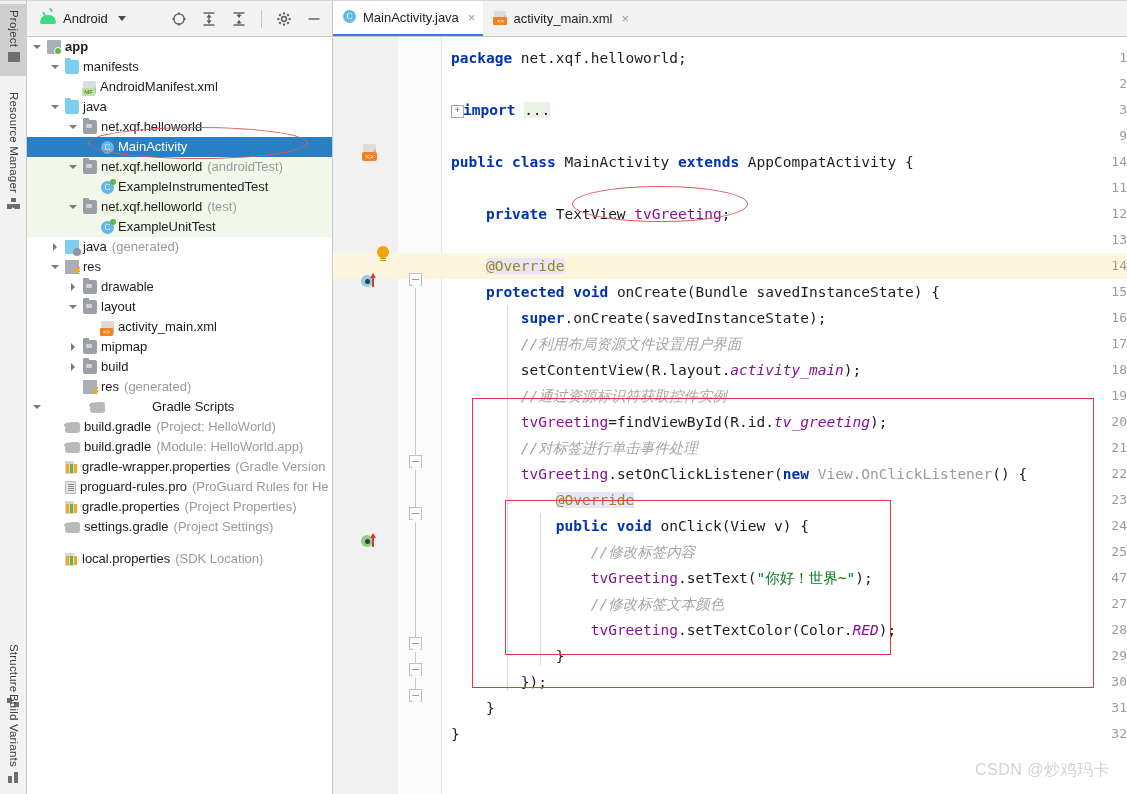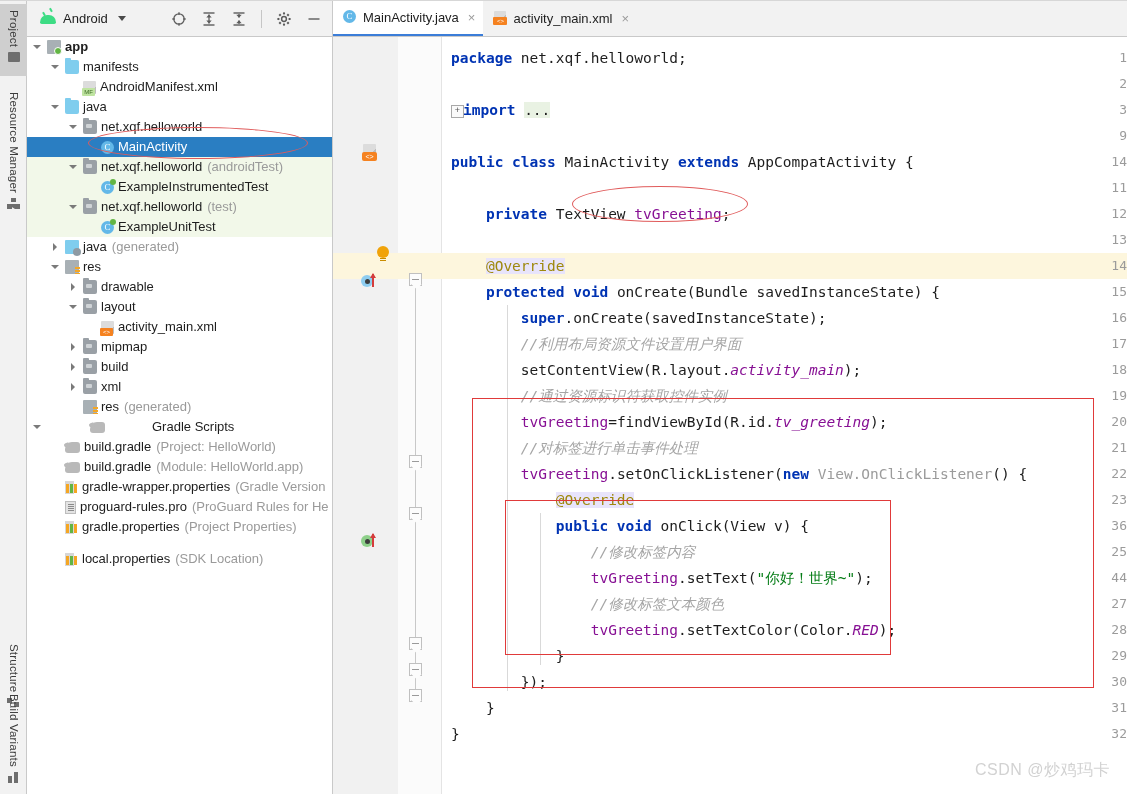--- a/index.html
+++ b/index.html
@@ -426,25 +426,20 @@
           <span class="arrow right" style="margin-right: 5px;"></span>
           <span class="icn folder-gray"></span>
           <span class="lbl">mipmap</span>
         </div>
         <div class="row" style="padding-left: 42px;">
           <span class="arrow right" style="margin-right: 5px;"></span>
           <span class="icn folder-gray"></span>
           <span class="lbl">build</span>
         </div>
         <div class="row" style="padding-left: 42px;">
-          <span class="arrow right" style="margin-right: 5px;"></span>
-          <span class="icn folder-gray"></span>
-          <span class="lbl">xml</span>
-        </div>
-        <div class="row" style="padding-left: 42px;">
           <span class="arrow" style="margin-right: 5px;"></span>
           <span class="icn resfolder"></span>
           <span class="lbl">res</span>
           <span class="sub">(generated)</span>
         </div>
         <div class="row" style="padding-left: 6px; gap: 43px;">
           <span class="arrow down" style="margin-right: 5px;"></span>
           <span class="icn gradle"></span>
           <span class="lbl">Gradle Scripts</span>
         </div>
@@ -470,20 +465,26 @@
           <span class="arrow" style="margin-right: 5px;"></span>
           <span class="icn txtfile"></span>
           <span class="lbl">proguard-rules.pro</span>
           <span class="sub">(ProGuard Rules for He</span>
         </div>
         <div class="row" style="padding-left: 24px;">
           <span class="arrow" style="margin-right: 5px;"></span>
           <span class="icn props"></span>
           <span class="lbl">gradle.properties</span>
           <span class="sub">(Project Properties)</span>
+        </div>
+        <div class="row" style="padding-left: 24px;">
+          <span class="arrow" style="margin-right: 5px;"></span>
+          <span class="icn gradle"></span>
+          <span class="lbl">settings.gradle</span>
+          <span class="sub">(Project Settings)</span>
         </div>
         <div class="row" style="padding-left: 24px; margin-top: 12px;">
           <span class="arrow" style="margin-right: 5px;"></span>
           <span class="icn props"></span>
           <span class="lbl">local.properties</span>
           <span class="sub">(SDK Location)</span>
         </div>
       </div>
   </div>
 
@@ -528,23 +529,23 @@
           <div class="lnum" style="top: 216px;">14</div>
           <div class="lnum" style="top: 242px;">15</div>
           <div class="lnum" style="top: 268px;">16</div>
           <div class="lnum" style="top: 294px;">17</div>
           <div class="lnum" style="top: 320px;">18</div>
           <div class="lnum" style="top: 346px;">19</div>
           <div class="lnum" style="top: 372px;">20</div>
           <div class="lnum" style="top: 398px;">21</div>
           <div class="lnum" style="top: 424px;">22</div>
           <div class="lnum" style="top: 450px;">23</div>
-          <div class="lnum" style="top: 476px;">36</div>
+          <div class="lnum" style="top: 476px;">24</div>
           <div class="lnum" style="top: 502px;">25</div>
-          <div class="lnum" style="top: 528px;">44</div>
+          <div class="lnum" style="top: 528px;">47</div>
           <div class="lnum" style="top: 554px;">27</div>
           <div class="lnum" style="top: 580px;">28</div>
           <div class="lnum" style="top: 606px;">29</div>
           <div class="lnum" style="top: 632px;">30</div>
           <div class="lnum" style="top: 658px;">31</div>
           <div class="lnum" style="top: 684px;">32</div>
         </div>
       <div class="code" id="code"><div class="cline" style="top: 8px; left: 10px;"><span class="kw">package</span> <span class="plain">net.xqf.helloworld;</span></div><div class="cline" style="top: 34px; left: 10px;"></div><div class="cline" style="top: 60px; left: 10px;"><span class="fold-plus">+</span><span class="kw">import</span> <span class="foldbg">...</span></div><div class="cline" style="top: 86px; left: 10px;"></div><div class="cline" style="top: 112px; left: 10px;"><span class="kw">public class</span> <span class="plain">MainActivity</span> <span class="kw">extends</span> <span class="plain">AppCompatActivity {</span></div><div class="cline" style="top: 138px; left: 10px;"></div><div class="cline" style="top: 164px; left: 10px;">    <span class="kw">private</span> <span class="plain">TextView</span> <span class="field">tvGreeting</span><span class="plain">;</span></div><div class="cline" style="top: 190px; left: 10px;"></div><div class="cline" style="top: 216px; left: 10px;">    <span class="anno annobg">@Override</span></div><div class="cline" style="top: 242px; left: 10px;">    <span class="kw">protected void</span> <span class="plain">onCreate(Bundle savedInstanceState) {</span></div><div class="cline" style="top: 268px; left: 10px;">        <span class="kw">super</span><span class="plain">.onCreate(savedInstanceState);</span></div><div class="cline" style="top: 294px; left: 10px;">        <span class="cmt">//利用布局资源文件设置用户界面</span></div><div class="cline" style="top: 320px; left: 10px;">        <span class="plain">setContentView(R.layout.</span><span class="static">activity_main</span><span class="plain">);</span></div><div class="cline" style="top: 346px; left: 10px;">        <span class="cmt">//通过资源标识符获取控件实例</span></div><div class="cline" style="top: 372px; left: 10px;">        <span class="field">tvGreeting</span><span class="plain">=findViewById(R.id.</span><span class="static">tv_greeting</span><span class="plain">);</span></div><div class="cline" style="top: 398px; left: 10px;">        <span class="cmt">//对标签进行单击事件处理</span></div><div class="cline" style="top: 424px; left: 10px;">        <span class="field">tvGreeting</span><span class="plain">.setOnClickListener(</span><span class="kw">new</span> <span class="gray">View.OnClickListener</span><span class="plain">() {</span></div><div class="cline" style="top: 450px; left: 10px;">            <span class="anno annobg">@Override</span></div><div class="cline" style="top: 476px; left: 10px;">            <span class="kw">public void</span> <span class="plain">onClick(View v) {</span></div><div class="cline" style="top: 502px; left: 10px;">                <span class="cmt">//修改标签内容</span></div><div class="cline" style="top: 528px; left: 10px;">                <span class="field">tvGreeting</span><span class="plain">.setText(</span><span class="str">"你好！世界~"</span><span class="plain">);</span></div><div class="cline" style="top: 554px; left: 10px;">                <span class="cmt">//修改标签文本颜色</span></div><div class="cline" style="top: 580px; left: 10px;">                <span class="field">tvGreeting</span><span class="plain">.setTextColor(Color.</span><span class="static">RED</span><span class="plain">);</span></div><div class="cline" style="top: 606px; left: 10px;">            <span class="plain">}</span></div><div class="cline" style="top: 632px; left: 10px;">        <span class="plain">});</span></div><div class="cline" style="top: 658px; left: 10px;">    <span class="plain">}</span></div><div class="cline" style="top: 684px; left: 10px;"><span class="plain">}</span></div></div>
 
       <div class="foldline" style="left:82px;top:242px;height:412px;"></div>

